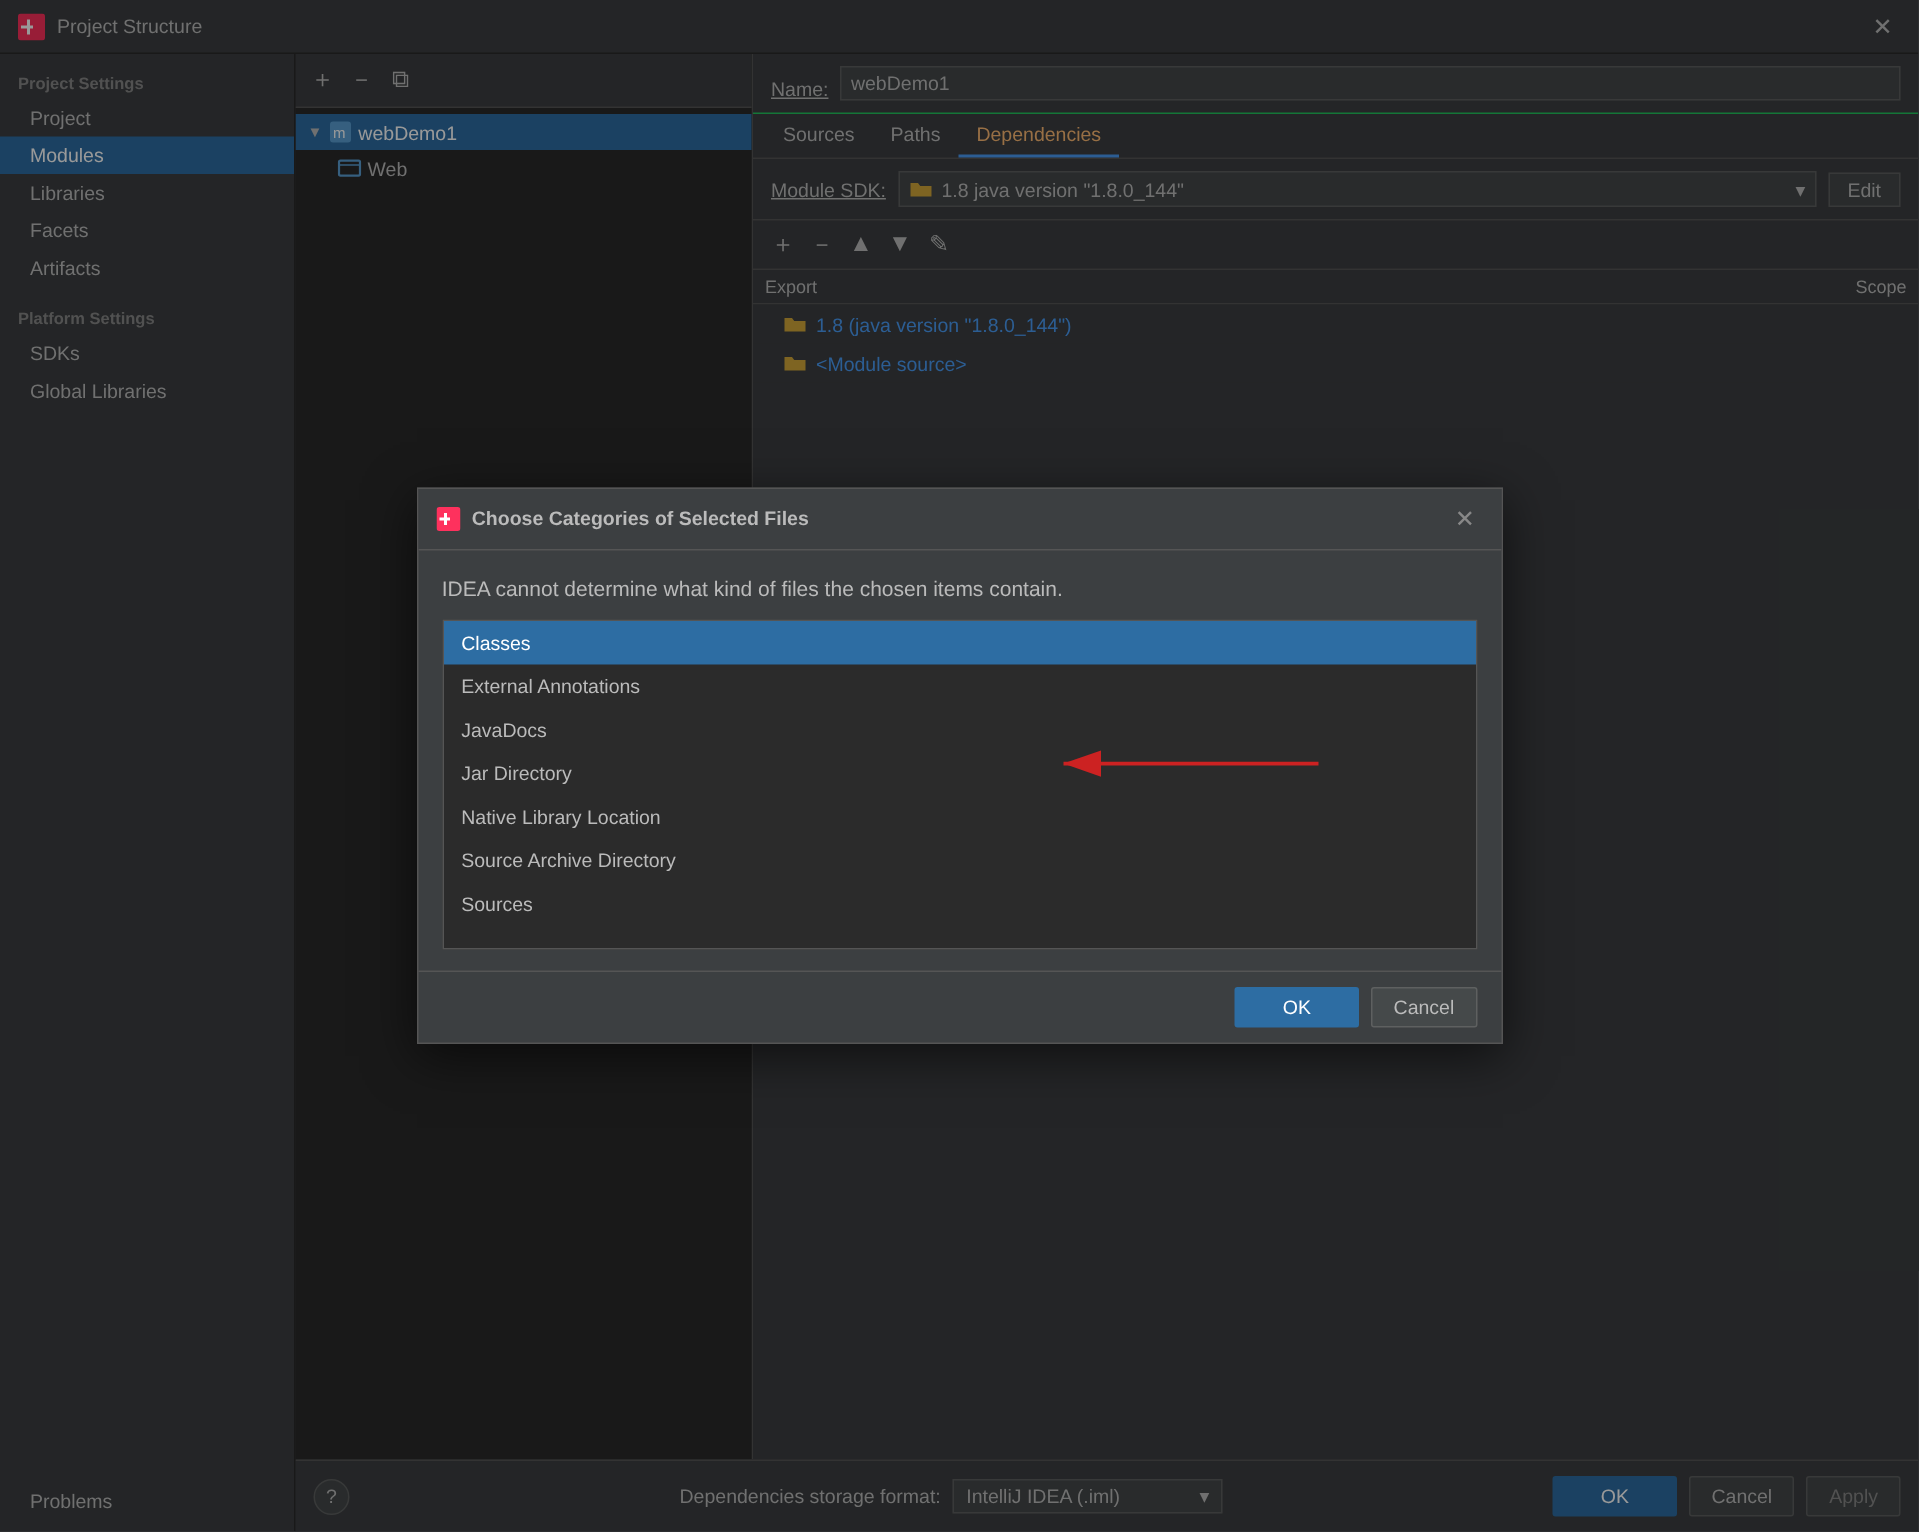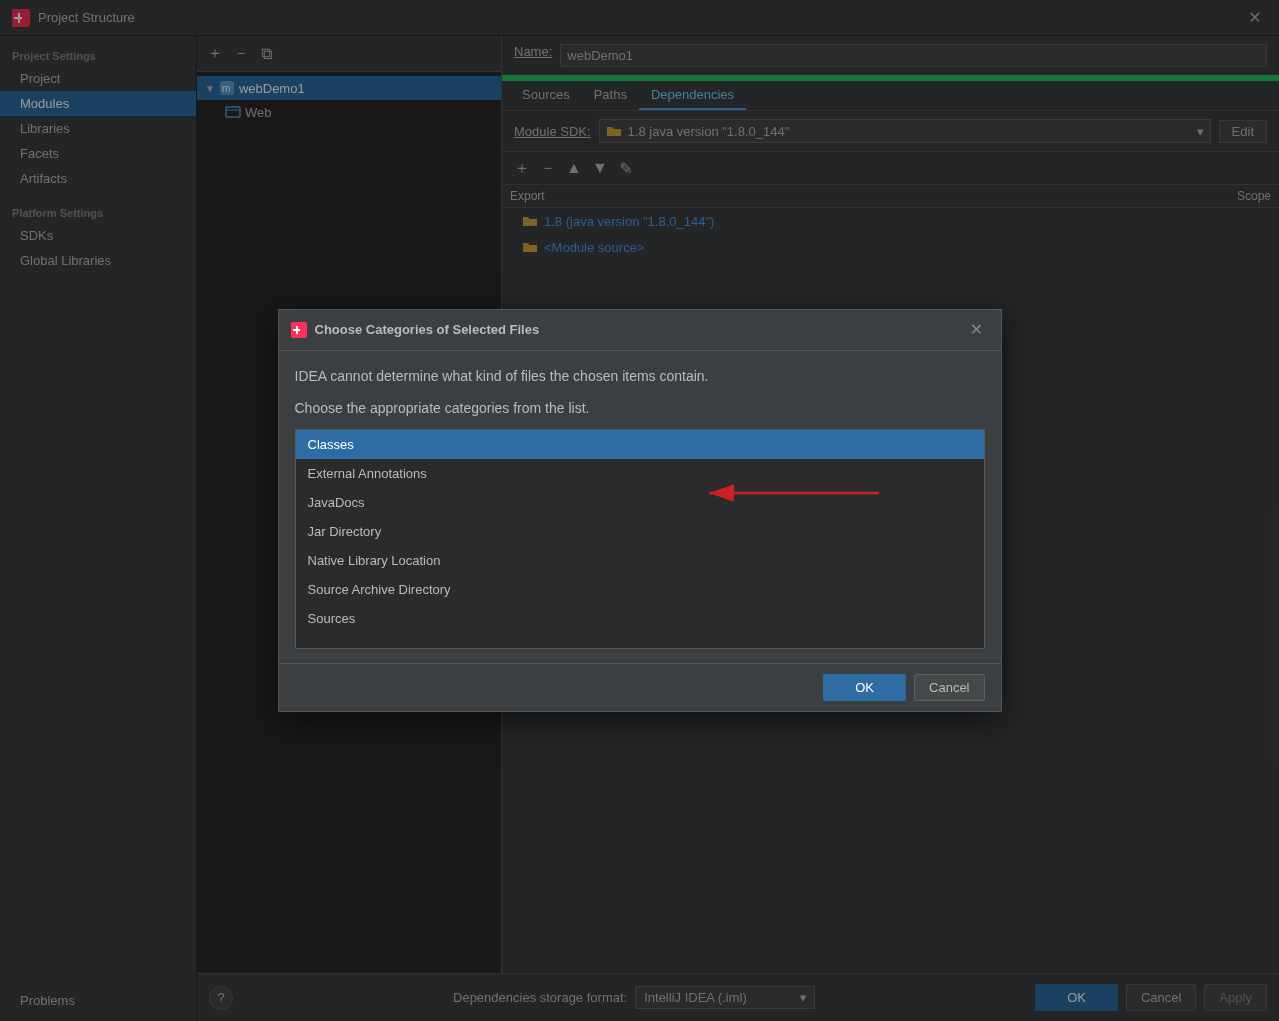--- a/index.html
+++ b/index.html
@@ -161,23 +161,23 @@
       flex: 1;
       background: #3c3f41;
       display: flex;
       flex-direction: column;
       overflow: hidden;
     }
 
     
     .name-row {
       display: flex;
-      align-items: flex-start;
+      align-items: flex-end;
       padding: 8px 12px;
-      border-bottom: 6px solid #22c55e;
+      border-bottom: 1px solid #22c55e;
       gap: 8px;
     }
     .name-label {
       color: #bbbbbb;
       font-size: 13px;
       text-decoration: underline;
     }
     .name-input {
       flex: 1;
       background: #45494a;
@@ -196,21 +196,21 @@
       padding: 0 8px;
     }
     .tab {
       padding: 6px 12px;
       color: #bbbbbb;
       cursor: pointer;
       font-size: 13px;
       border-bottom: 2px solid transparent;
     }
     .tab.active {
-      color: #7dd3fc;
+      color: #fdba74;
       border-bottom: 2px solid #4a9cf6;
     }
 
     
     .sdk-row {
       display: flex;
       align-items: center;
       padding: 8px 12px;
       gap: 8px;
       border-bottom: 1px solid #555;
@@ -626,21 +626,20 @@
             <rect x="0" y="0" width="16" height="16" rx="2" fill="#fe315d"></rect>
             <rect x="2" y="7" width="7" height="2" fill="white"></rect>
             <rect x="5" y="4" width="2" height="8" fill="white"></rect>
           </svg>
           <span class="modal-title-text">Choose Categories of Selected Files</span>
         </div>
         <div class="modal-close-btn">✕</div>
       </div>
       <div class="modal-body">
         <p class="modal-desc">IDEA cannot determine what kind of files the chosen items contain.</p>
-        <p class="modal-desc">Choose the appropriate categories from the list.</p>
         <div class="modal-list">
           <div class="modal-list-item selected">
             <span>Classes</span>
           </div>
           <div class="modal-list-item">
             <span>External Annotations</span>
           </div>
           <div class="modal-list-item">
             <span>JavaDocs</span>
           </div>

